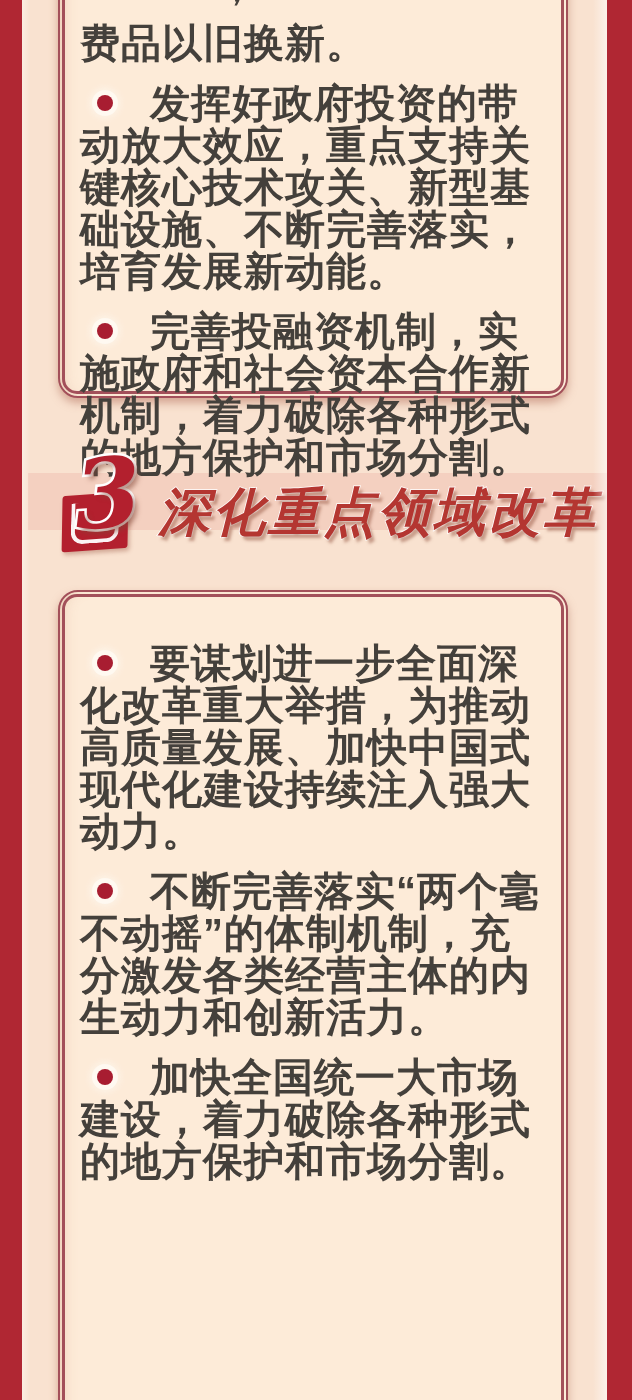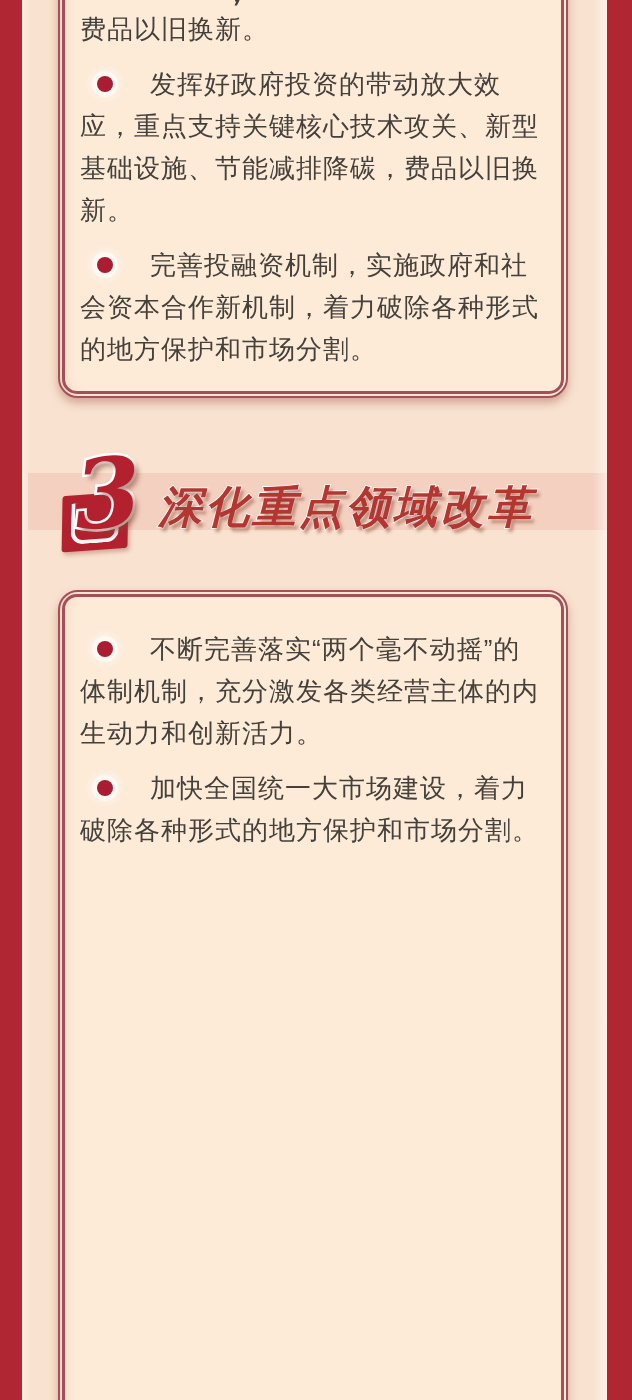--- a/index.html
+++ b/index.html
@@ -28,23 +28,23 @@
     z-index:2;
   }
   .card::before{
     content:"";position:absolute;inset:2px;border:3px solid var(--card_border,#a3505a);
     border-radius:15px;pointer-events:none;
   }
   .card1{top:-64px;height:462px;padding:66px 20px 0;}
   .card2{top:590px;height:840px;padding:32px 20px 0;}
 
   .item{
-    position:relative;margin:4px 0 13px;
-    font-size:26px;line-height:42px;letter-spacing:1px;
-    font-weight:400;color:var(--text,#44403b);
+    position:relative;margin:18px 0 13px;
+    font-size:40px;line-height:42px;letter-spacing:1px;
+    font-weight:700;color:var(--text,#44403b);
     text-indent:70px;
   }
   .item.lead{text-indent:0;}
   .item .dot{
     position:absolute;left:17px;top:13px;width:16px;height:16px;border-radius:50%;
     background:var(--bullet_red,#a81d31);
     box-shadow:0 0 0 5px rgba(255,252,247,.7), 0 0 6px 8px rgba(255,252,247,.4);
   }
   .clip-tail{position:absolute;top:38px;left:162px;font-size:30px;font-weight:700;color:var(--text,#44403b);line-height:30px;}
 
@@ -61,47 +61,48 @@
   .badge-num{
     position:absolute;left:74px;top:446px;z-index:3;
     font-family:"DejaVu Serif", serif;font-style:italic;font-weight:bold;
     font-size:96px;line-height:1;color:var(--badge_red,#b3202e);
     -webkit-text-stroke:5px #ffffff;paint-order:stroke fill;
     text-shadow:4px 5px 5px rgba(130,70,55,.55);
     transform:rotate(-4deg);
   }
   .sec-title{
     position:absolute;left:158px;top:478px;margin:0;z-index:2;
-    font-size:44px;font-weight:800;font-style:italic;letter-spacing:3px;
+    font-size:52px;font-weight:800;font-style:italic;letter-spacing:3px;
     color:var(--accent_red,#b43631);
     -webkit-text-stroke:1.5px #ffffff;paint-order:stroke fill;
     text-shadow:3px 4px 3px rgba(150,85,65,.5);
     white-space:nowrap;
   }
 </style>
 </head>
 <body>
 
 <div class="page">
   <div class="side-bar left"></div>
   <div class="side-bar right"></div>
   <div class="edge-glow left"></div>
   <div class="edge-glow right"></div>
 
   <section class="card card1">
     <span class="clip-tail">，</span>
   <p class="item lead"><span>费品以旧换新。</span></p>
-      <p class="item"><span class="dot"></span><span>发挥好政府投资的带动放大效应，重点支持关键核心技术攻关、新型基础设施、节能减排降碳，费品以旧换新。</span></p>
+      <p class="item"><span class="dot"></span><span>发挥好政府投资的带动放大效应，重点支持关键核心技术攻关、新型基础设施、不断完善落实，培育发展新动能。</span></p>
       <p class="item"><span class="dot"></span><span>完善投融资机制，实施政府和社会资本合作新机制，着力破除各种形式的地方保护和市场分割。</span></p>
     </section>
 
   <div class="band"></div>
   <div class="badge-square">
     <div class="badge-u"></div>
   </div>
   <div class="badge-num">3</div>
   <h2 class="sec-title">深化重点领域改革</h2>
 
   <section class="card card2">
+      <p class="item"><span class="dot"></span><span>要谋划进一步全面深化改革重大举措，为推动高质量发展、加快中国式现代化建设持续注入强大动力。</span></p>
       <p class="item"><span class="dot"></span><span>不断完善落实“两个毫不动摇”的体制机制，充分激发各类经营主体的内生动力和创新活力。</span></p>
       <p class="item"><span class="dot"></span><span>加快全国统一大市场建设，着力破除各种形式的地方保护和市场分割。</span></p>
     </section>
 </div>
 
 </body></html>

